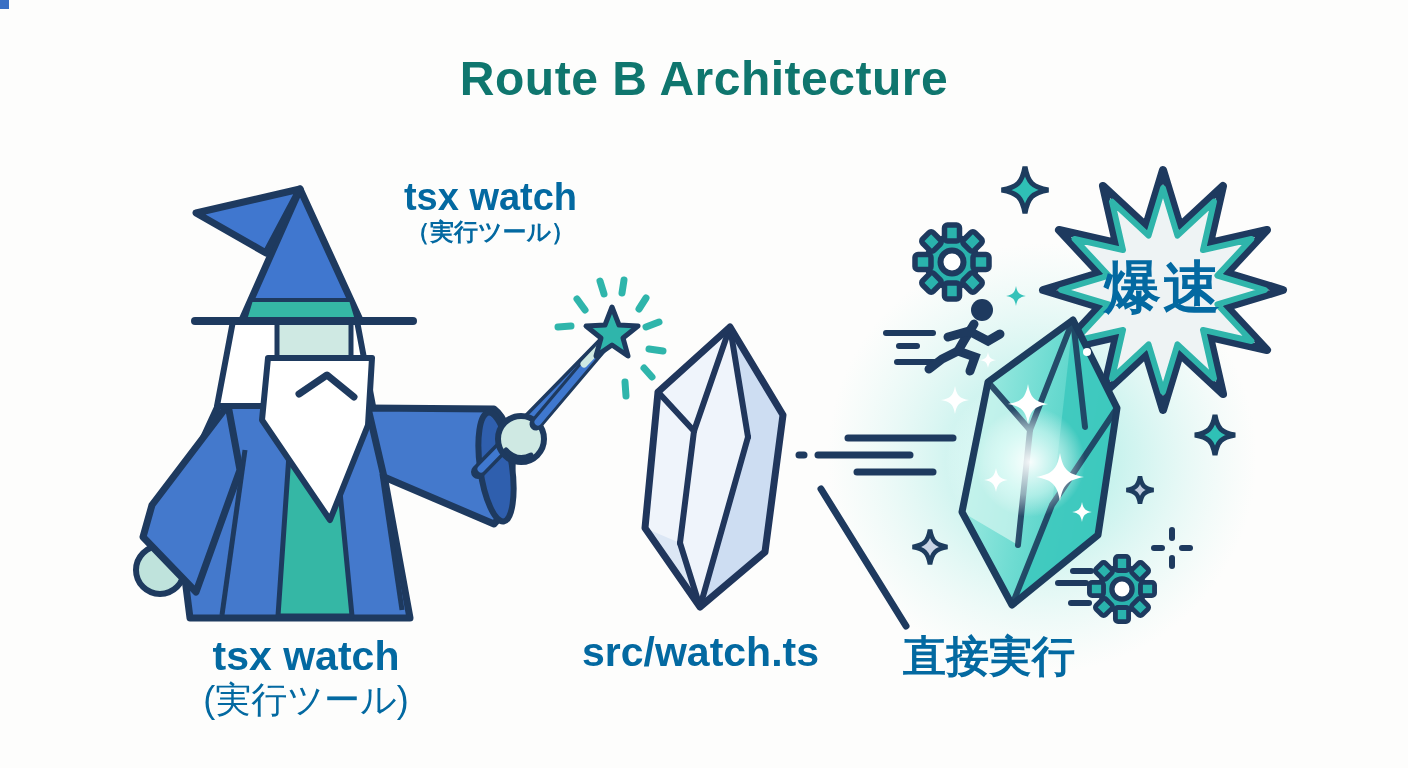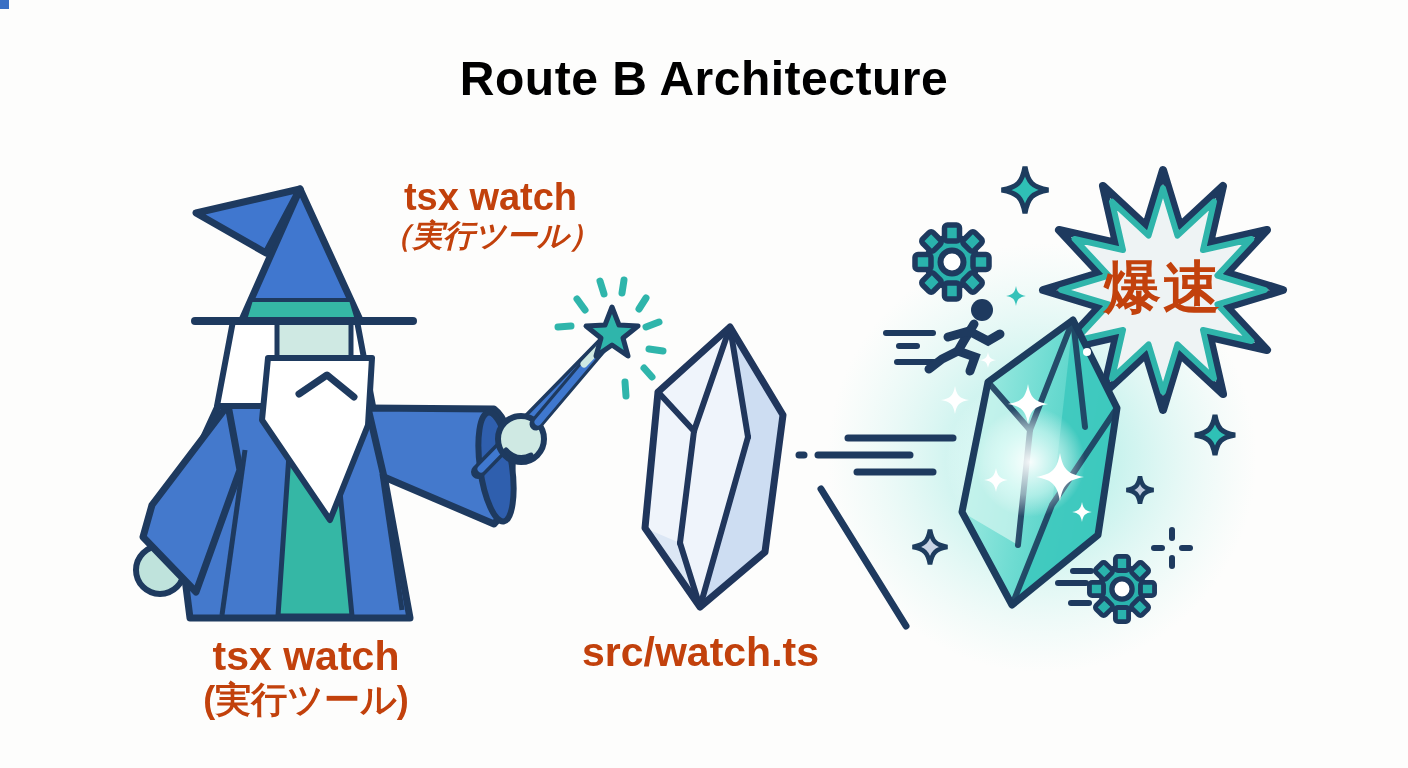--- a/index.html
+++ b/index.html
@@ -1,29 +1,29 @@
 <!DOCTYPE html>
 <html><head>
 <meta charset="utf-8">
 <style>
   html,body{margin:0;padding:0;background:#ffffff;}
   .canvas{
     position:relative;width:1408px;height:768px;background:#fdfdfc;overflow:hidden;
     font-family:"Liberation Sans","DejaVu Sans",sans-serif;color:#1e3a5f;
   }
   .art{position:absolute;left:0;top:0;}
-  .txt{position:absolute;color:#c2410c;font-weight:800;text-align:center;line-height:1.12;}
-  .title{top:52px;left:0;right:0;font-size:48px;letter-spacing:.5px;color:#000000;}
+  .txt{position:absolute;color:#0369a1;font-weight:800;text-align:center;line-height:1.12;}
+  .title{top:52px;left:0;right:0;font-size:48px;letter-spacing:.5px;color:#0f766e;}
   .wiz-top{left:368px;top:176px;width:245px;}
   .wiz-top .l1{font-size:38px;}
-  .wiz-top .l2{font-size:31px;font-weight:700;font-style:italic;}
+  .wiz-top .l2{font-size:24px;font-weight:700;}
   .wiz-bottom{left:182px;top:634px;width:248px;}
   .src-label{left:528px;top:630px;width:345px;}
   .l1{font-size:41px;}
-  .l2{font-size:36px;font-weight:700;}
+  .l2{font-size:36px;font-weight:400;}
   .direct{left:903px;top:632px;font-size:43px;white-space:nowrap;text-align:left;}
   .burst-label{left:1063px;top:256px;width:200px;font-size:57px;letter-spacing:2px;}
   .corner-mark{position:absolute;left:0;top:0;width:9px;height:9px;background:#3a70c4;}
 </style>
 </head>
 <body>
 
 <div class="canvas">
 
   <svg class="art" width="1408" height="768" viewBox="0 0 1408 768">
@@ -227,17 +227,18 @@
 
   <div class="txt wiz-bottom">
     <div class="l1">tsx watch</div>
     <div class="l2">(実行ツール)</div>
   </div>
 
   <div class="txt src-label">
     <div class="l1">src/watch.ts</div>
   </div>
 
+  <div class="txt direct">直接実行</div>
 
   <div class="txt burst-label">爆速</div>
 
   <div class="corner-mark"></div>
 </div>
 
 </body></html>

